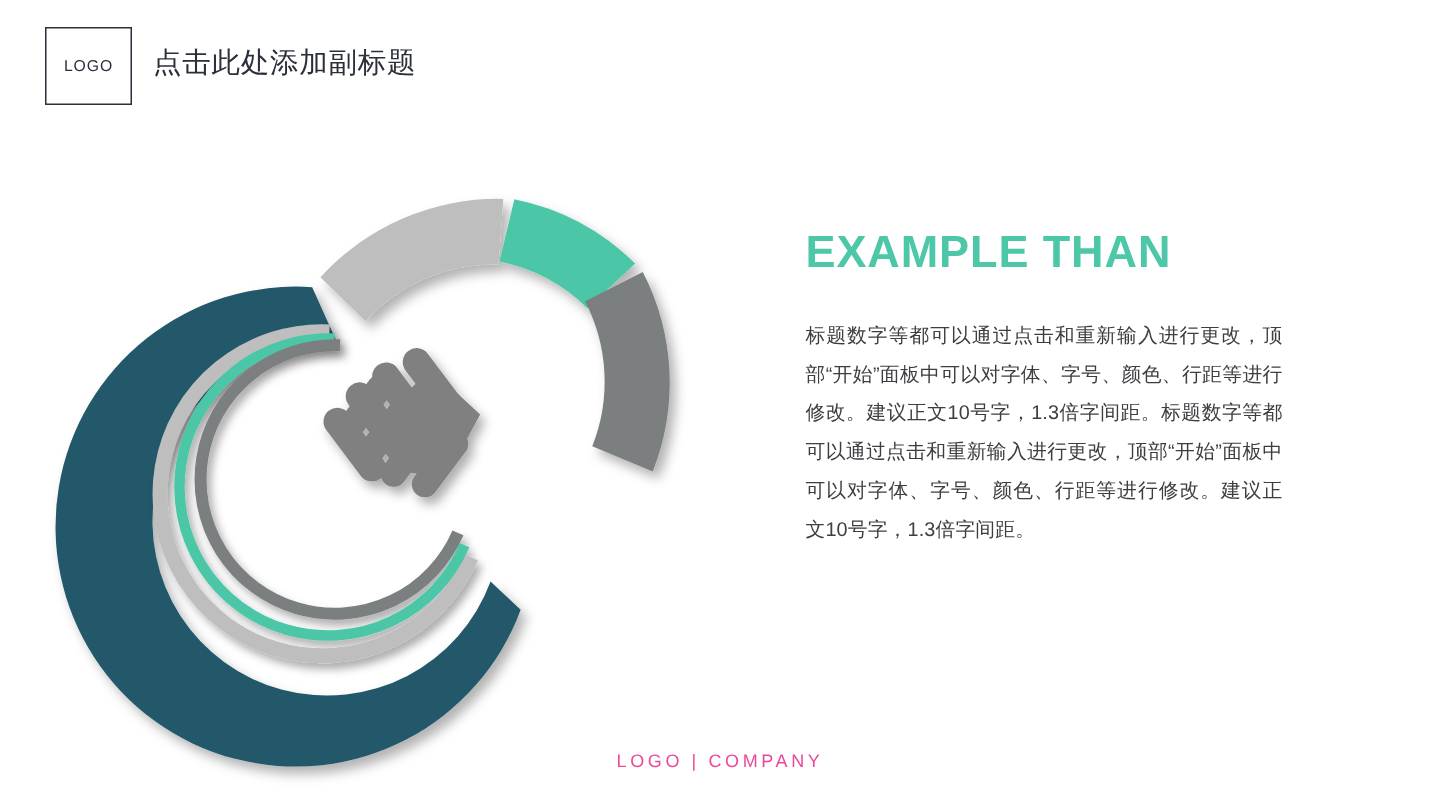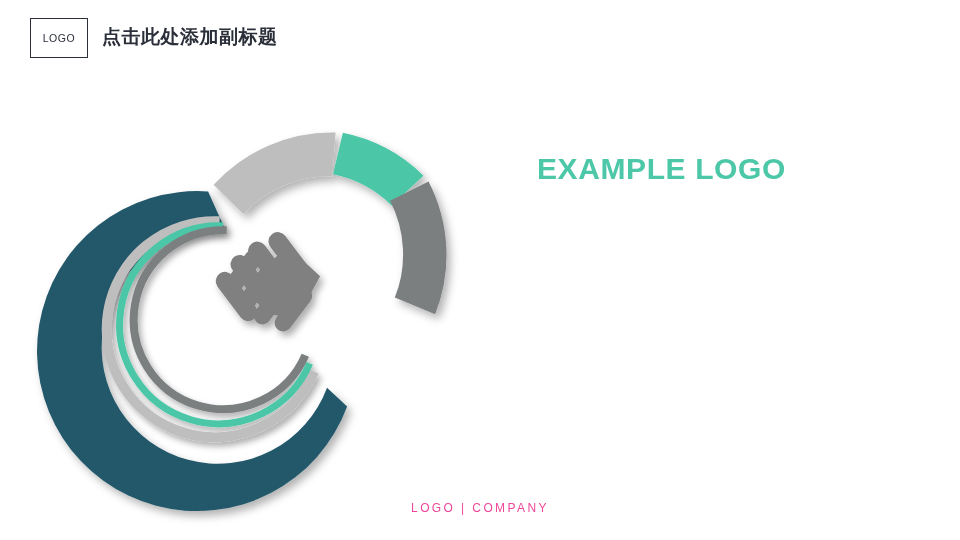--- a/index.html
+++ b/index.html
@@ -19,21 +19,21 @@
   .header {
     position: absolute;
     left: 30px;
     top: 18px;
     display: flex;
     align-items: center;
     gap: 14px;
   }
   .logo-box {
     width: 58px;
-    height: 40px;
+    height: 52px;
     border: 1.5px solid #2b2f3a;
     display: flex;
     align-items: center;
     justify-content: center;
     box-sizing: border-box;
   }
   .logo-box span {
     font-size: 10.5px;
     color: #2b2f3a;
     letter-spacing: 0.6px;
@@ -49,21 +49,21 @@
   .header-title {
     font-size: 21px;
     font-weight: bold;
     color: #2b2f3a;
     letter-spacing: 0.4px;
     line-height: 1.15;
     white-space: nowrap;
   }
   .header-subtitle {
     font-size: 19px;
-    font-weight: bold;
+    font-weight: normal;
     color: #2b2f3a;
     letter-spacing: 0.5px;
     line-height: 1.2;
     white-space: nowrap;
   }
 
   
   .chart-wrap {
     position: absolute;
     left: 95px;
@@ -186,18 +186,19 @@
         <rect x="52" y="47" width="15" height="48" rx="7.5"></rect>
         <rect x="70" y="45" width="15" height="44" rx="7.5"></rect>
       </g>
       <path d="M 34 44 L 60 20 L 88 46 L 74 72 L 48 74 Z"></path>
       <path d="M 28 52 L 52 34 L 80 60 L 64 82 L 40 78 Z"></path>
     </g>
   </svg>
 </div>
 
 <div class="content">
-  <h2 class="content-heading">EXAMPLE LOGO</h2>
+  <h2 class="content-heading">EXAMPLE THAN</h2>
+  <p class="content-paragraph">标题数字等都可以通过点击和重新输入进行更改，顶部“开始”面板中可以对字体、字号、颜色、行距等进行修改。建议正文10号字，1.3倍字间距。标题数字等都可以通过点击和重新输入进行更改，顶部“开始”面板中可以对字体、字号、颜色、行距等进行修改。建议正文10号字，1.3倍字间距。</p>
 </div>
 
 <div class="footer">
   <span class="footer-text">LOGO  |  COMPANY</span>
 </div>
 
 </body></html>

